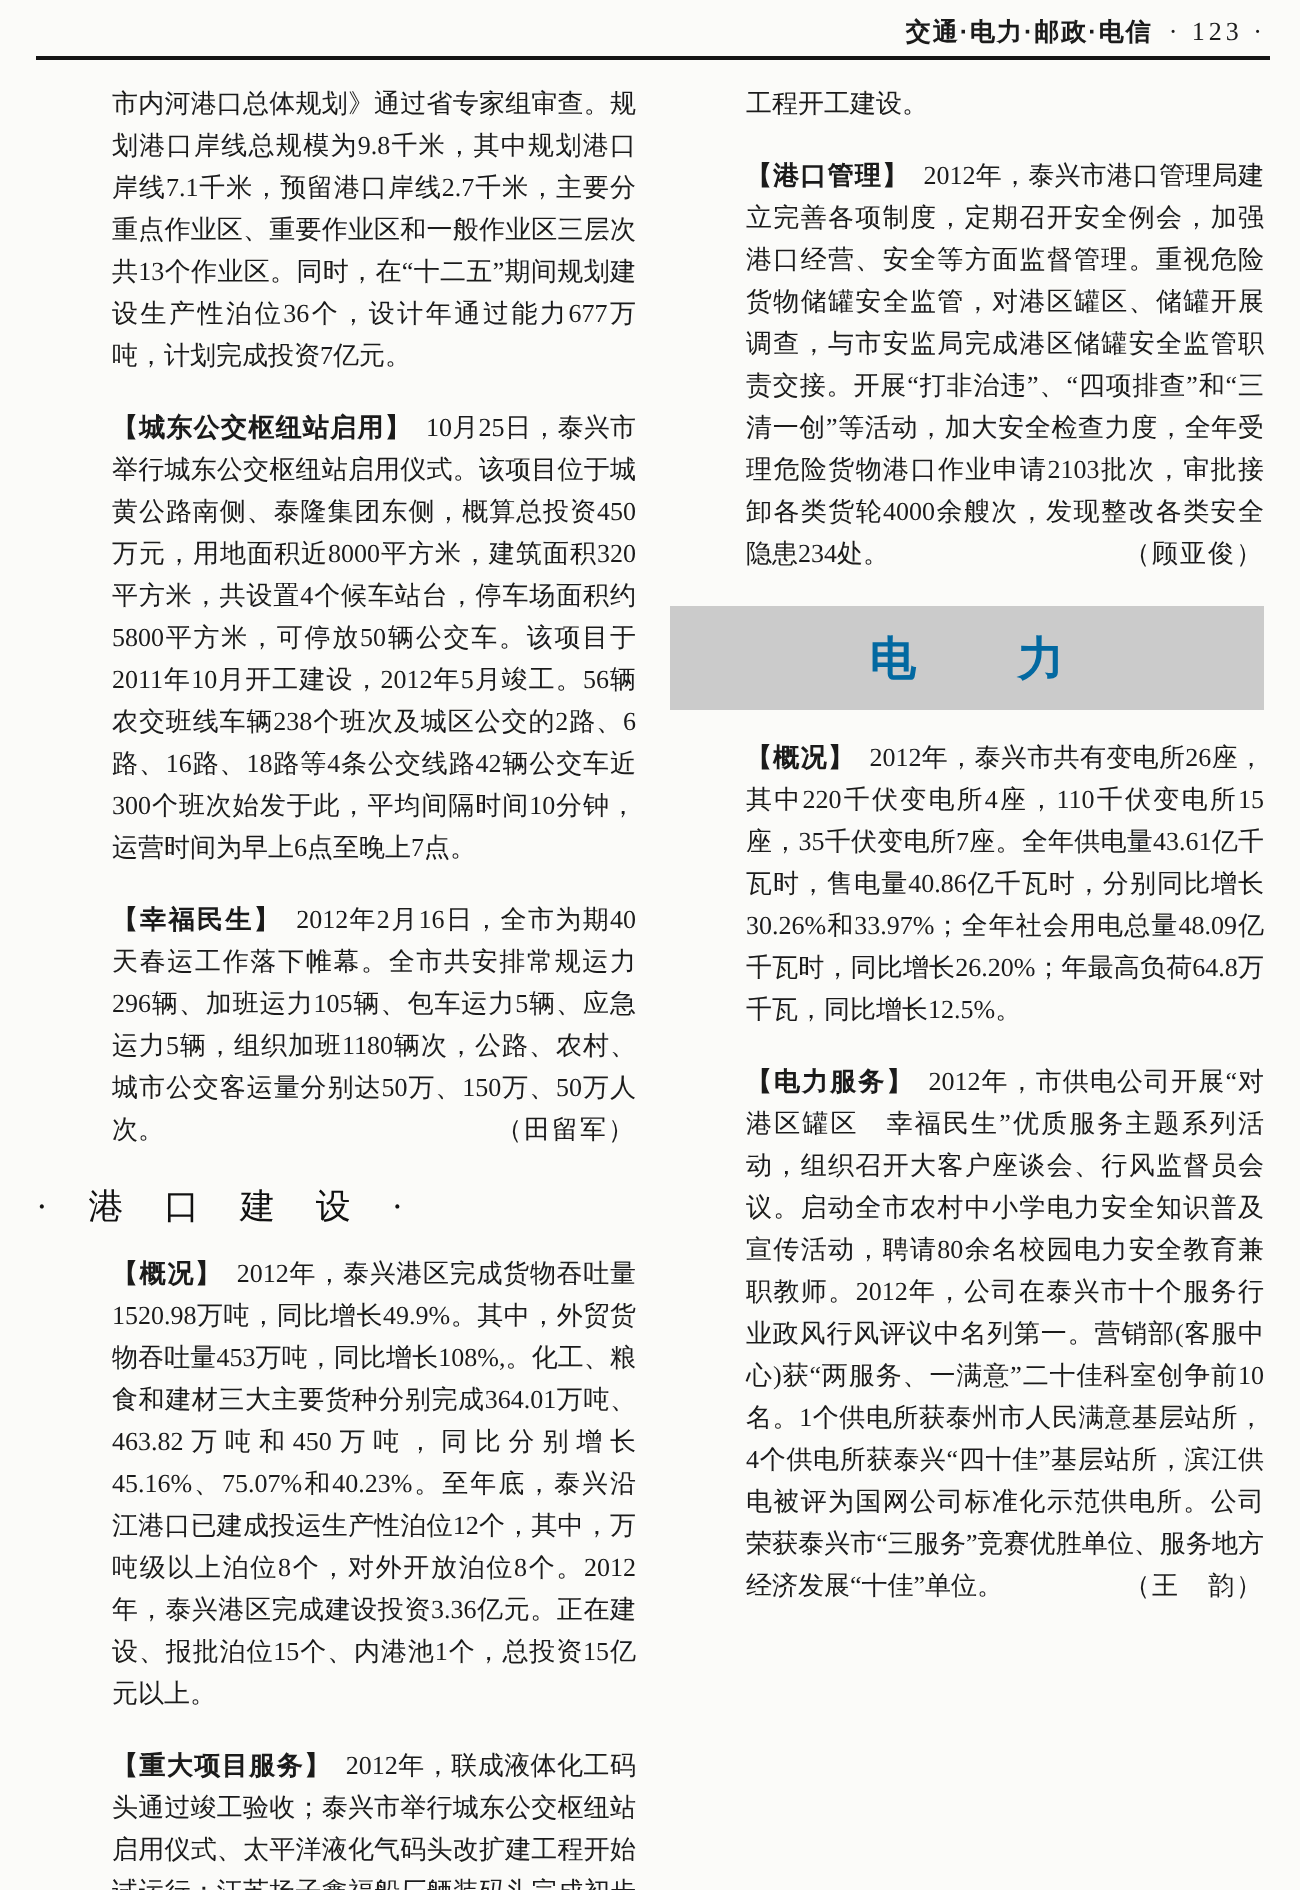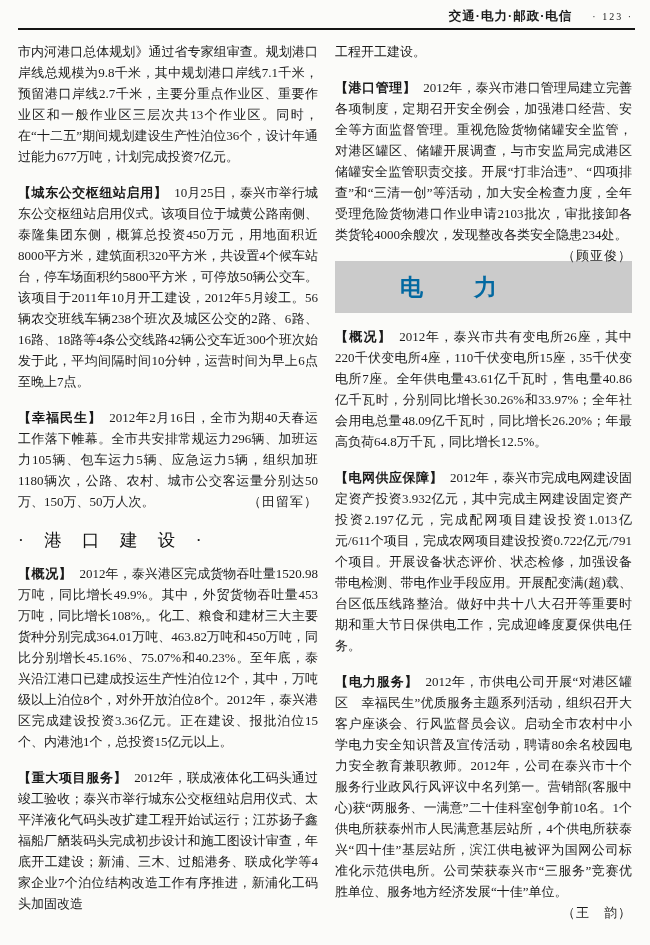--- a/index.html
+++ b/index.html
@@ -15,30 +15,30 @@
   
   .running-head {
     display:flex; justify-content:flex-end; align-items:baseline;
     height:16px; padding-right:2px;
   }
   .running-head .head-title {
     font-family:"Liberation Sans","DejaVu Sans",sans-serif;
     font-weight:700; font-size:12.5px; letter-spacing:1px;
   }
   .running-head .head-page {
-    font-size:10px; margin-left:20px; letter-spacing:2px;
+    font-size:13px; margin-left:8px; letter-spacing:2px;
   }
   .head-rule { border:0; border-top:2px solid #151515; margin-top:4px; }
 
   
   .columns { display:flex; gap:17px; margin-top:11px; }
   .col { width:300px; font-size:13px; line-height:21px; text-align:justify; }
   .col-right { width:297px; }
 
-  .entry { margin-top:15px; }
+  .entry { margin-top:15px;margin-left:38px; }
   .entry:first-child, .no-top { margin-top:0; }
   .entry-label {
     font-family:Liberation Serif, serif;
     font-weight:700; margin-right:7px; letter-spacing:0.5px;
   }
   .entry-text { }
   .attribution { float:right; letter-spacing:1px; }
 
   .section-title {
     text-align:left; font-size:17.5px; letter-spacing:8px;
@@ -103,23 +103,20 @@
       <p class="entry">
         <span class="entry-label">【港口管理】</span><span class="entry-text">2012年，泰兴市港口管理局建立完善各项制度，定期召开安全例会，加强港口经营、安全等方面监督管理。重视危险货物储罐安全监管，对港区罐区、储罐开展调查，与市安监局完成港区储罐安全监管职责交接。开展“打非治违”、“四项排查”和“三清一创”等活动，加大安全检查力度，全年受理危险货物港口作业申请2103批次，审批接卸各类货轮4000余艘次，发现整改各类安全隐患234处。</span><span class="attribution">（顾亚俊）</span>
       </p>
 
       <div class="power-banner">电　力</div>
 
       <p class="entry no-top">
         <span class="entry-label">【概况】</span><span class="entry-text">2012年，泰兴市共有变电所26座，其中220千伏变电所4座，110千伏变电所15座，35千伏变电所7座。全年供电量43.61亿千瓦时，售电量40.86亿千瓦时，分别同比增长30.26%和33.97%；全年社会用电总量48.09亿千瓦时，同比增长26.20%；年最高负荷64.8万千瓦，同比增长12.5%。</span>
       </p>
 
-      <p class="entry">
-        <span class="entry-label">【电网供应保障】</span><span class="entry-text">2012年，泰兴市完成电网建设固定资产投资3.932亿元，其中完成主网建设固定资产投资2.197亿元，完成配网项目建设投资1.013亿元/611个项目，完成农网项目建设投资0.722亿元/791个项目。开展设备状态评价、状态检修，加强设备带电检测、带电作业手段应用。开展配变满(超)载、台区低压线路整治。做好中共十八大召开等重要时期和重大节日保供电工作，完成迎峰度夏保供电任务。</span>
-      </p>
 
       <p class="entry">
         <span class="entry-label">【电力服务】</span><span class="entry-text">2012年，市供电公司开展“对港区罐区　幸福民生”优质服务主题系列活动，组织召开大客户座谈会、行风监督员会议。启动全市农村中小学电力安全知识普及宣传活动，聘请80余名校园电力安全教育兼职教师。2012年，公司在泰兴市十个服务行业政风行风评议中名列第一。营销部(客服中心)获“两服务、一满意”二十佳科室创争前10名。1个供电所获泰州市人民满意基层站所，4个供电所获泰兴“四十佳”基层站所，滨江供电被评为国网公司标准化示范供电所。公司荣获泰兴市“三服务”竞赛优胜单位、服务地方经济发展“十佳”单位。</span><span class="attribution">（王　韵）</span>
       </p>
 
     </div>
 
   </div>
 </div>
 

